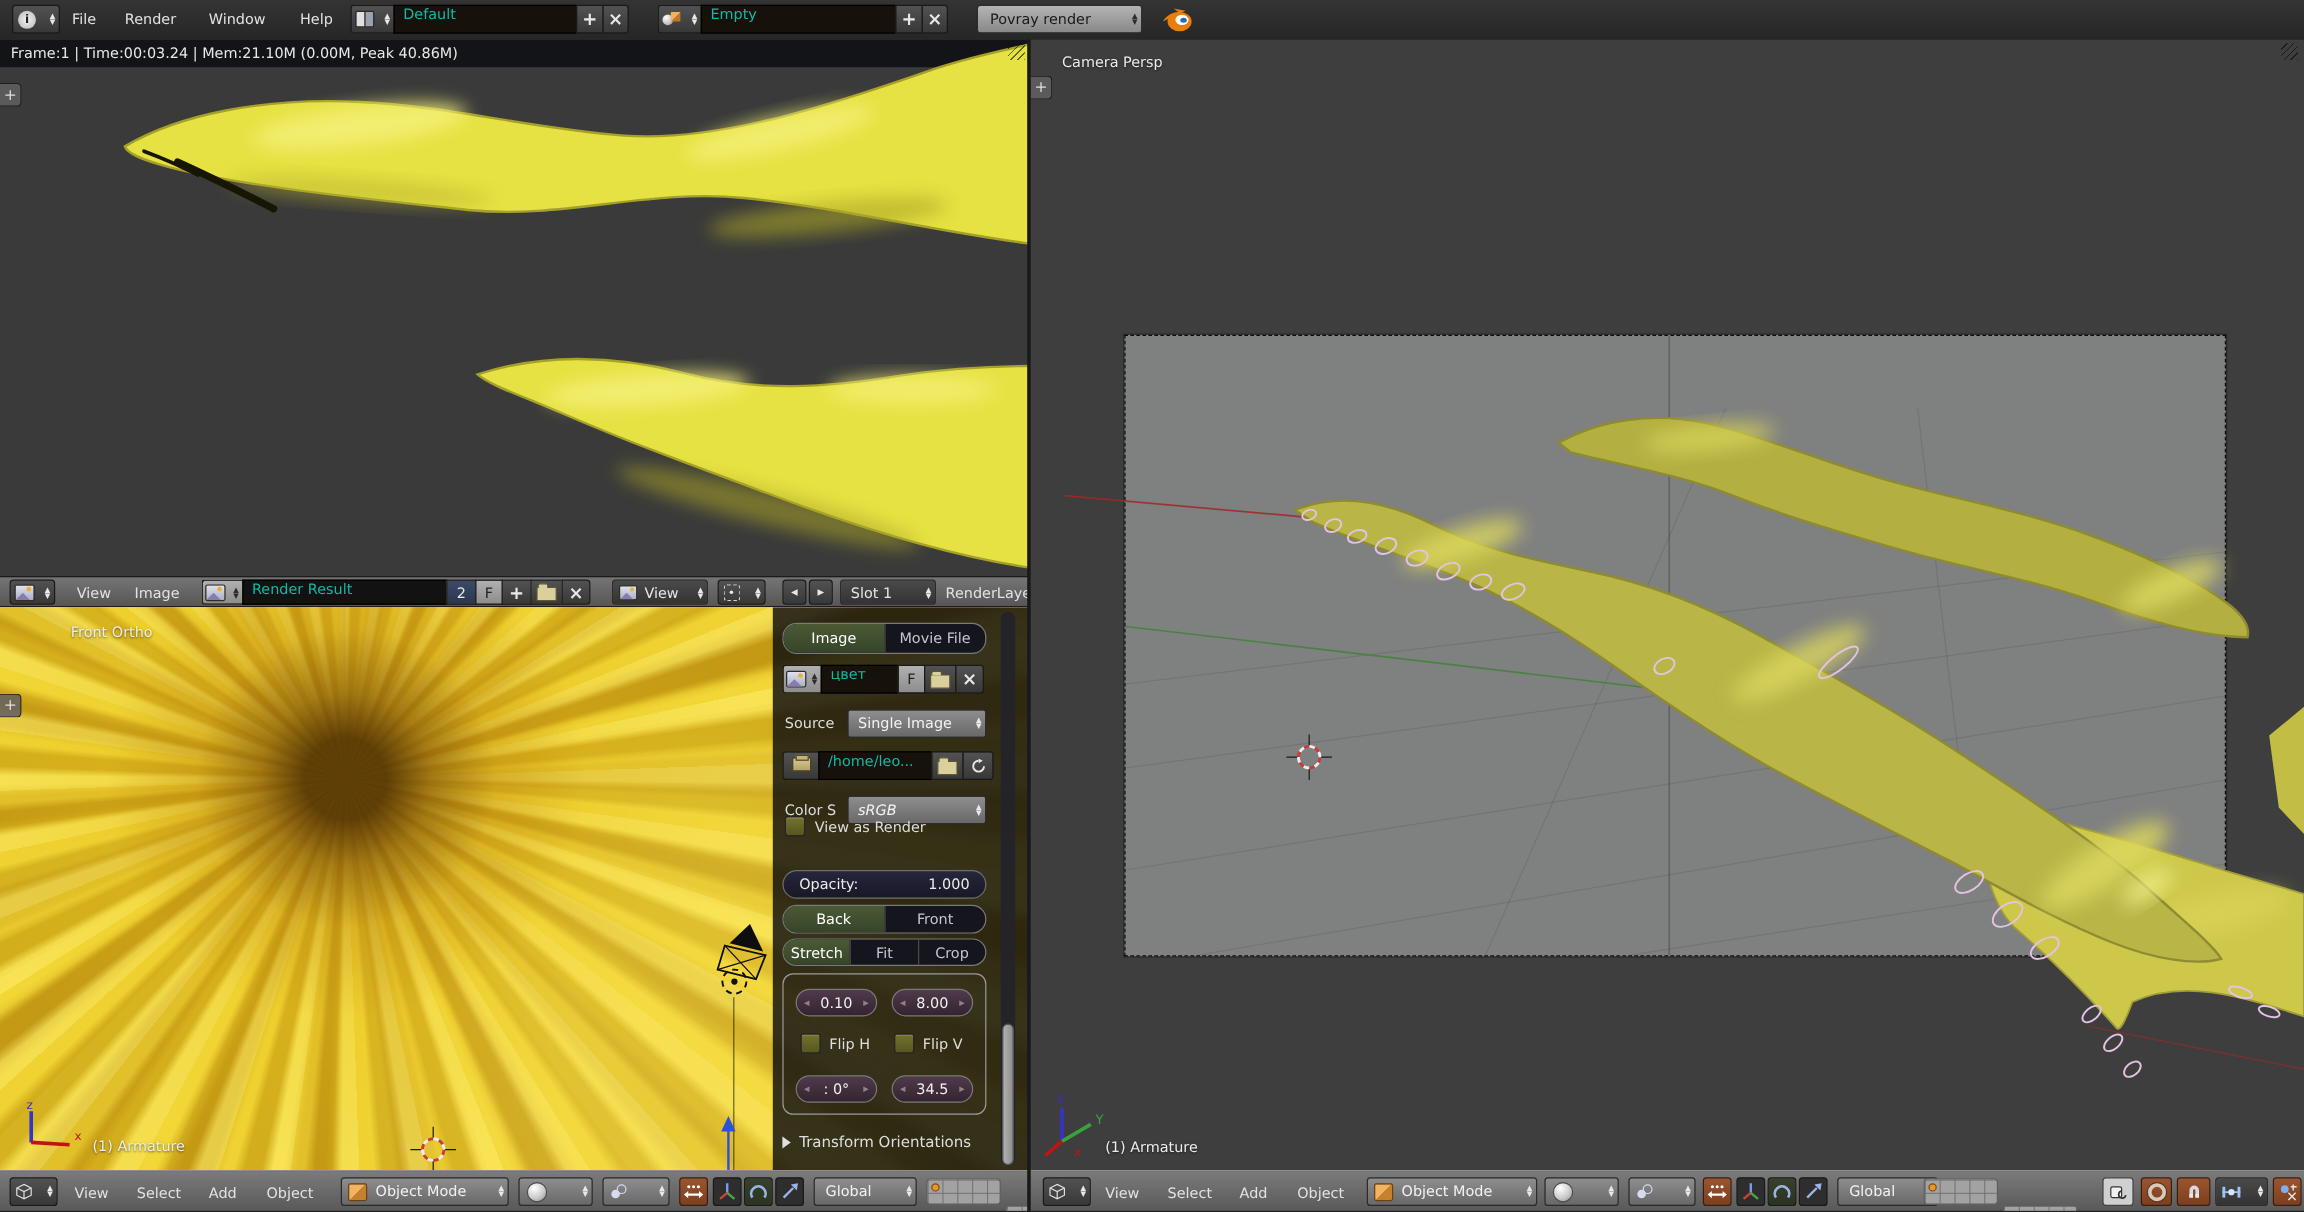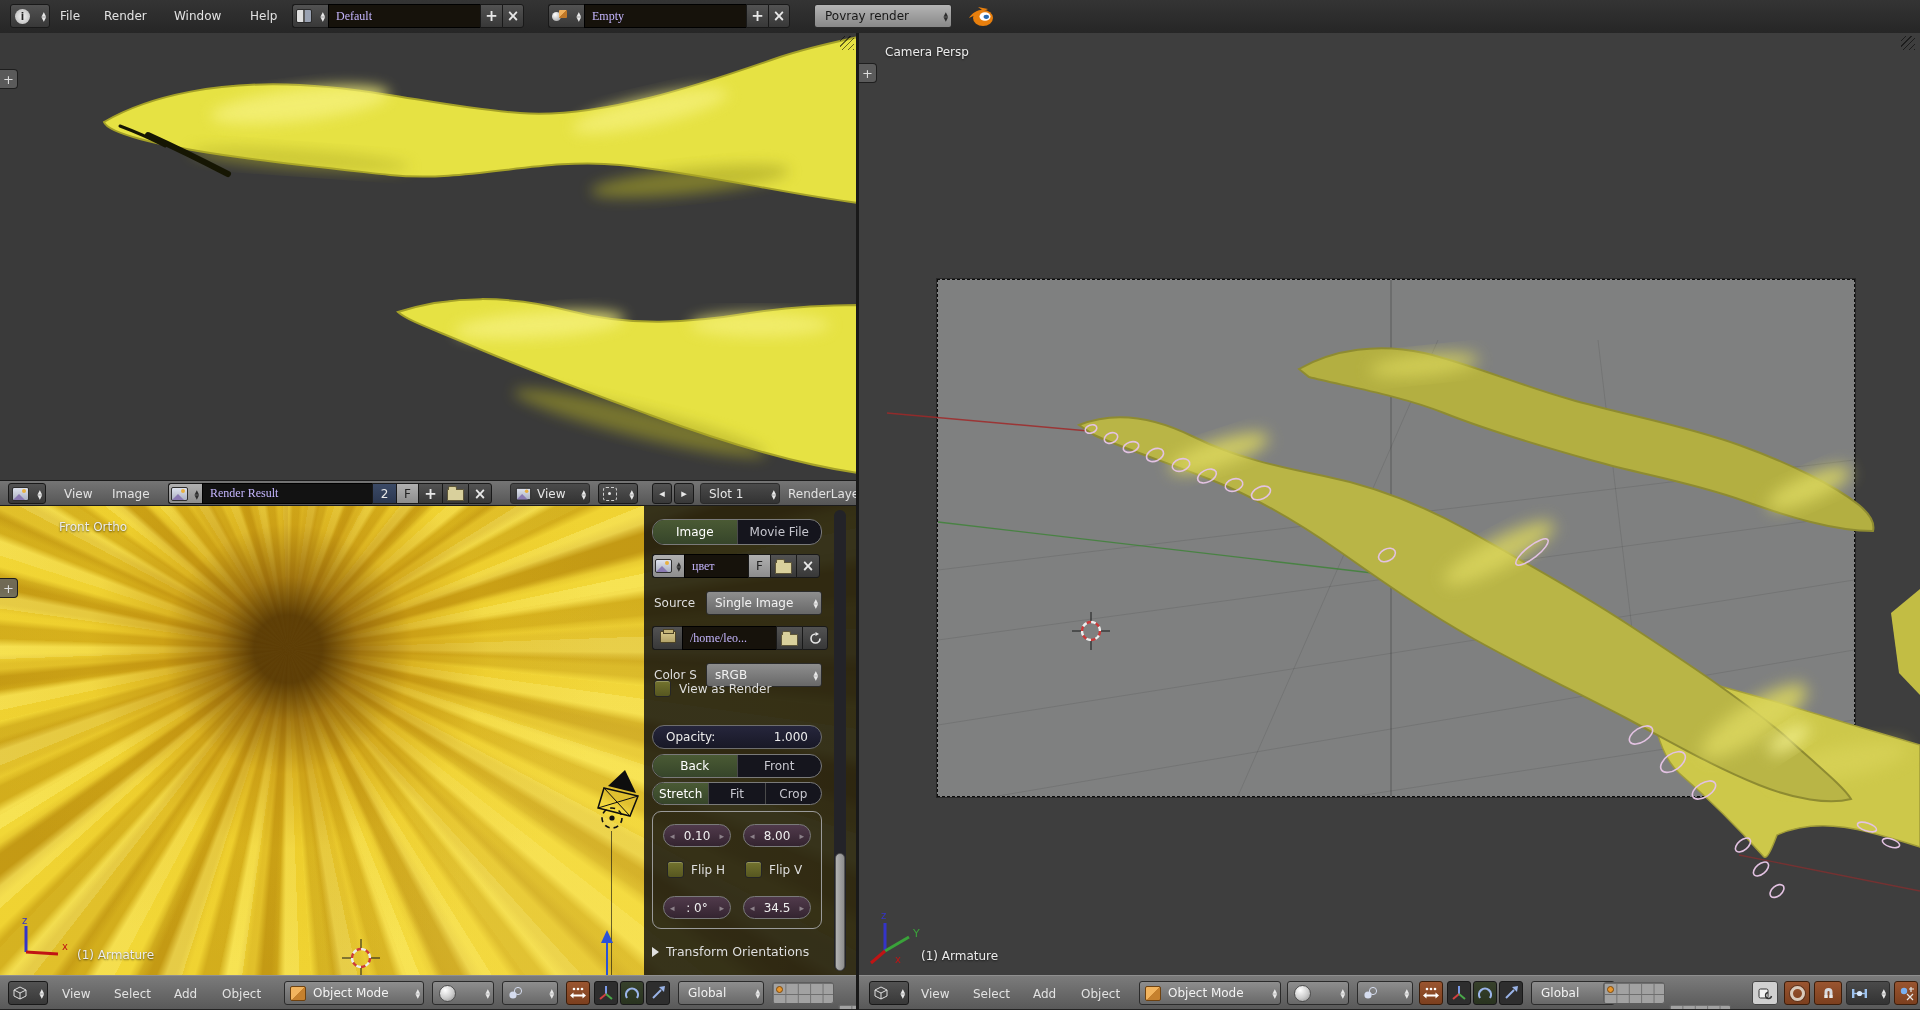--- a/index.html
+++ b/index.html
@@ -9,22 +9,22 @@
   .row{display:flex;align-items:center;}
   
   .topbar{background:linear-gradient(#343434,#262626);border-bottom:1px solid #101010;}
   .bar{background:linear-gradient(#7b7b7b,#595959);border-top:1px solid #8f8f8f;border-bottom:1px solid #232323;box-sizing:border-box;}
   .hdrbar{background:linear-gradient(#757575,#565656);border-top:1px solid #1c1c1c;border-bottom:1px solid #1c1c1c;box-sizing:border-box;}
   .menu{color:#e2e2e2;cursor:default;white-space:nowrap;}
   
   .btn{display:flex;align-items:center;justify-content:center;background:linear-gradient(#525252,#383838);
        border:1px solid #191919;border-radius:3px;color:#e8e8e8;box-sizing:border-box;}
   .btn-light{background:linear-gradient(#b0b0b0,#8d8d8d);}
-  .field{background:#16120b;border:1px solid #000;color:#c4b5fd;display:flex;align-items:center;
-         padding:0 7px;box-sizing:border-box;white-space:nowrap;overflow:hidden;font-family:Liberation Serif, serif;}
+  .field{background:#16120b;border:1px solid #000;color:#14b8a6;display:flex;
+         padding:0 7px;box-sizing:border-box;white-space:nowrap;overflow:hidden;}
   .dd{display:flex;align-items:center;background:linear-gradient(#8e8e8e,#686868);border:1px solid #2b2b2b;
       border-radius:3px;color:#f2f2f2;box-sizing:border-box;white-space:nowrap;}
   .dd-light{background:linear-gradient(#b4b4b4,#888888);color:#181818;}
   .dd-dark{background:linear-gradient(#4a4a4a,#333333);color:#e6e6e6;}
   .ud{margin-left:auto;display:flex;flex-direction:column;align-items:center;line-height:5px;font-size:6px;color:#e9e9e9;padding:0 3px;}
   .ud::before{content:"▲";} .ud::after{content:"▼";}
   .dd-light .ud{color:#2c2c2c;} .btn-light .ud{color:#2c2c2c;}
   .plus::before{content:"+";font-size:15px;font-weight:bold;}
   .close::before{content:"×";font-size:15px;font-weight:bold;}
   .grp{display:flex;} .grp>*{border-radius:0;border-right-width:0;} 
@@ -137,20 +137,23 @@
     <svg class="abs" style="left:968px;top:6px;" width="26" height="21" viewBox="0 0 26 21">
       <path d="M1 12 C4 7 9 4 14 4 L10 1 L20 3 Z" fill="#e87f0d"></path>
       <ellipse cx="15" cy="12" rx="10" ry="8" fill="#e87f0d"></ellipse>
       <ellipse cx="17" cy="10.5" rx="5.5" ry="4.3" fill="#ffffff"></ellipse>
       <ellipse cx="18.3" cy="10.8" rx="2.7" ry="2.1" fill="#2a6bb0"></ellipse>
     </svg>
 
   </div>
 
   <div class="abs" style="left:0;top:33px;width:858px;height:447px;background:#3a3a3a;overflow:hidden;">
+    <div class="abs" style="left:0;top:0;width:858px;height:23px;background:#121417;">
+      <span style="margin-left:9px;line-height:23px;color:#e9e9e9;">Frame:1 | Time:00:03.24 | Mem:21.10M (0.00M, Peak 40.86M)</span>
+    </div>
     <svg class="abs" style="left:0;top:0;" width="858" height="447" viewBox="0 0 858 447">
       <defs>
           <filter id="b6" x="-40%" y="-40%" width="180%" height="180%">
             <feGaussianBlur stdDeviation="7"></feGaussianBlur>
           </filter>
         </defs>
       <path d="M104 89 C150 62 220 48 300 52 C380 56 440 74 520 80 C600 86 700 52 780 24 C810 14 840 8 858 4 L858 170 C780 160 700 140 620 132 C540 124 470 150 390 142 C300 132 200 122 140 106 C118 100 106 95 104 89 Z" fill="#e6e243" stroke="#a5a128" stroke-width="2"></path>
       <ellipse cx="300" cy="72" rx="90" ry="16" fill="#f4f078" opacity="0.85" filter="url(#b6)" transform="rotate(-7 300 72)"></ellipse>
       <ellipse cx="650" cy="78" rx="80" ry="14" fill="#f4f078" opacity="0.8" filter="url(#b6)" transform="rotate(-13 650 78)"></ellipse>
       <ellipse cx="690" cy="148" rx="100" ry="13" fill="#a9a528" opacity="0.6" filter="url(#b6)" transform="rotate(-6 690 148)"></ellipse>
@@ -292,21 +295,21 @@
         </div>
         <div class="btn" style="width:26px;">
           <svg width="13" height="13" viewBox="0 0 13 13">
             <path d="M11 6.5 A4.5 4.5 0 1 1 6.5 2" fill="none" stroke="#e8e8e8" stroke-width="1.6"></path>
             <path d="M6.5 0 L10 2 L6.5 4 Z" fill="#e8e8e8"></path>
           </svg>
         </div>
       </div>
 
       <span class="abs label" style="left:10px;top:162px;">Color S</span>
-      <div class="abs dd" style="left:62px;top:157px;width:116px;height:24px;">
+      <div class="abs dd" style="left:62px;top:157px;width:116px;height:24px;font-style:italic;">
         <span style="padding-left:8px;">sRGB</span>
         <span class="ud"></span>
       </div>
 
       <div class="abs row" style="left:10px;top:174px;">
         <span class="cb"></span>
         <span class="label" style="margin-left:8px;">View as Render</span>
       </div>
 
       <div class="abs pillslider" style="left:8px;top:219px;width:170px;height:24px;">

